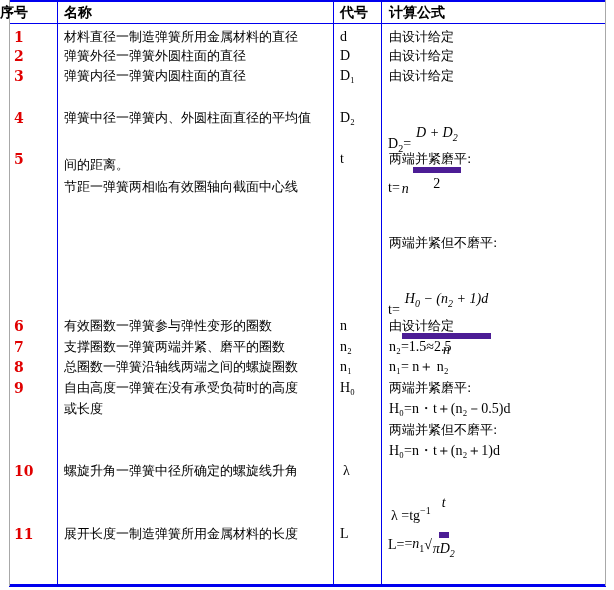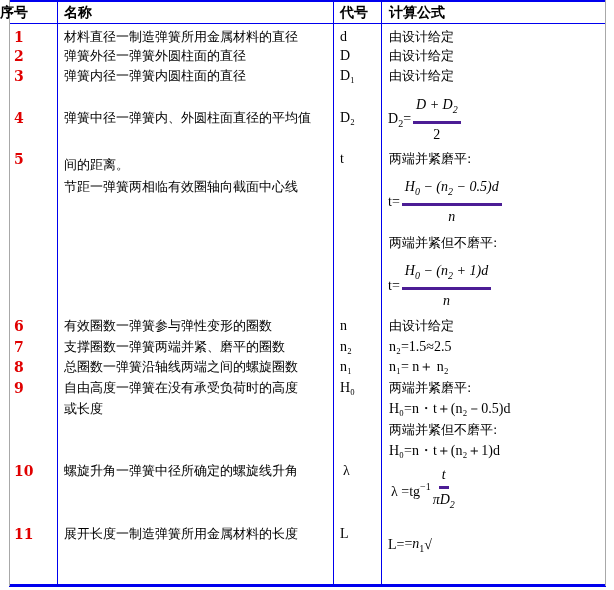--- a/index.html
+++ b/index.html
@@ -10,21 +10,21 @@
     .gray { background: #a8a8a8; }
     .txt { position: absolute; white-space: nowrap; line-height: 18px; }
     .hdr { font-weight: bold; font-size: 14px; top: 3px; }
     .num { color: #e00000; font-weight: bold; font-family: "DejaVu Serif", "Liberation Serif", serif; font-size: 14px; left: 14px; }
     .name { left: 64px; font-size: 13px; }
     .code { left: 340px; font-family: "Liberation Serif", "DejaVu Serif", serif; font-size: 14px; }
     .form { left: 389px; font-size: 13px; }
     .serif { font-family: "Liberation Serif", "DejaVu Serif", serif; font-size: 14px; }
     .it { font-style: italic; }
     .frac { display: inline-flex; flex-direction: column; align-items: center; vertical-align: middle; margin: 0 2px; }
-    .frac .n { padding: 0 3px 2px; border-bottom: 3px solid #4c1d95; line-height: 18px; }
+    .frac .n { padding: 0 3px 20px; border-bottom: 6px solid #4c1d95; line-height: 18px; margin-top: 28px; }
     .frac .d { padding-top: 2px; line-height: 18px; }
     .eq { position: absolute; white-space: nowrap; display: flex; align-items: center; font-family: "Liberation Serif", "DejaVu Serif", serif; font-size: 14px; }
     sub, sup { font-size: 10px; }
     .sqrt { display: inline-flex; align-items: center; }
     .sqrt .rad { border-top: 1px solid #000; padding: 0 2px; margin-left: 1px; }
   </style>
 </head>
 <body>
 
 <div class="line hb" style="left:9px; top:0; width:597px; height:2px;"></div>
@@ -77,21 +77,20 @@
 
 <div>
   <div class="txt num" style="top:150px;">5</div>
   <div class="txt name" style="top:150px;margin-top:28px;">节距一弹簧两相临有效圈轴向截面中心线</div>
   <div class="txt name" style="top:156px;">间的距离。</div>
   <div class="txt code" style="top:150px;">t</div>
   <div class="txt form" style="top:150px;">两端并紧磨平:</div>
   <div class="eq" style="left:388px; top:178px;">
     <span>t=</span>
     <span class="frac">
-        <span class="n it">H<sub>0</sub> − (n<sub>2</sub> − 0.5)d</span>
         <span class="d it">n</span>
       </span>
   </div>
   <div class="txt form" style="top:234px;">两端并紧但不磨平:</div>
   <div class="eq" style="left:388px; top:262px;">
     <span>t=</span>
     <span class="frac">
         <span class="n it">H<sub>0</sub> − (n<sub>2</sub> + 1)d</span>
         <span class="d it">n</span>
       </span>

